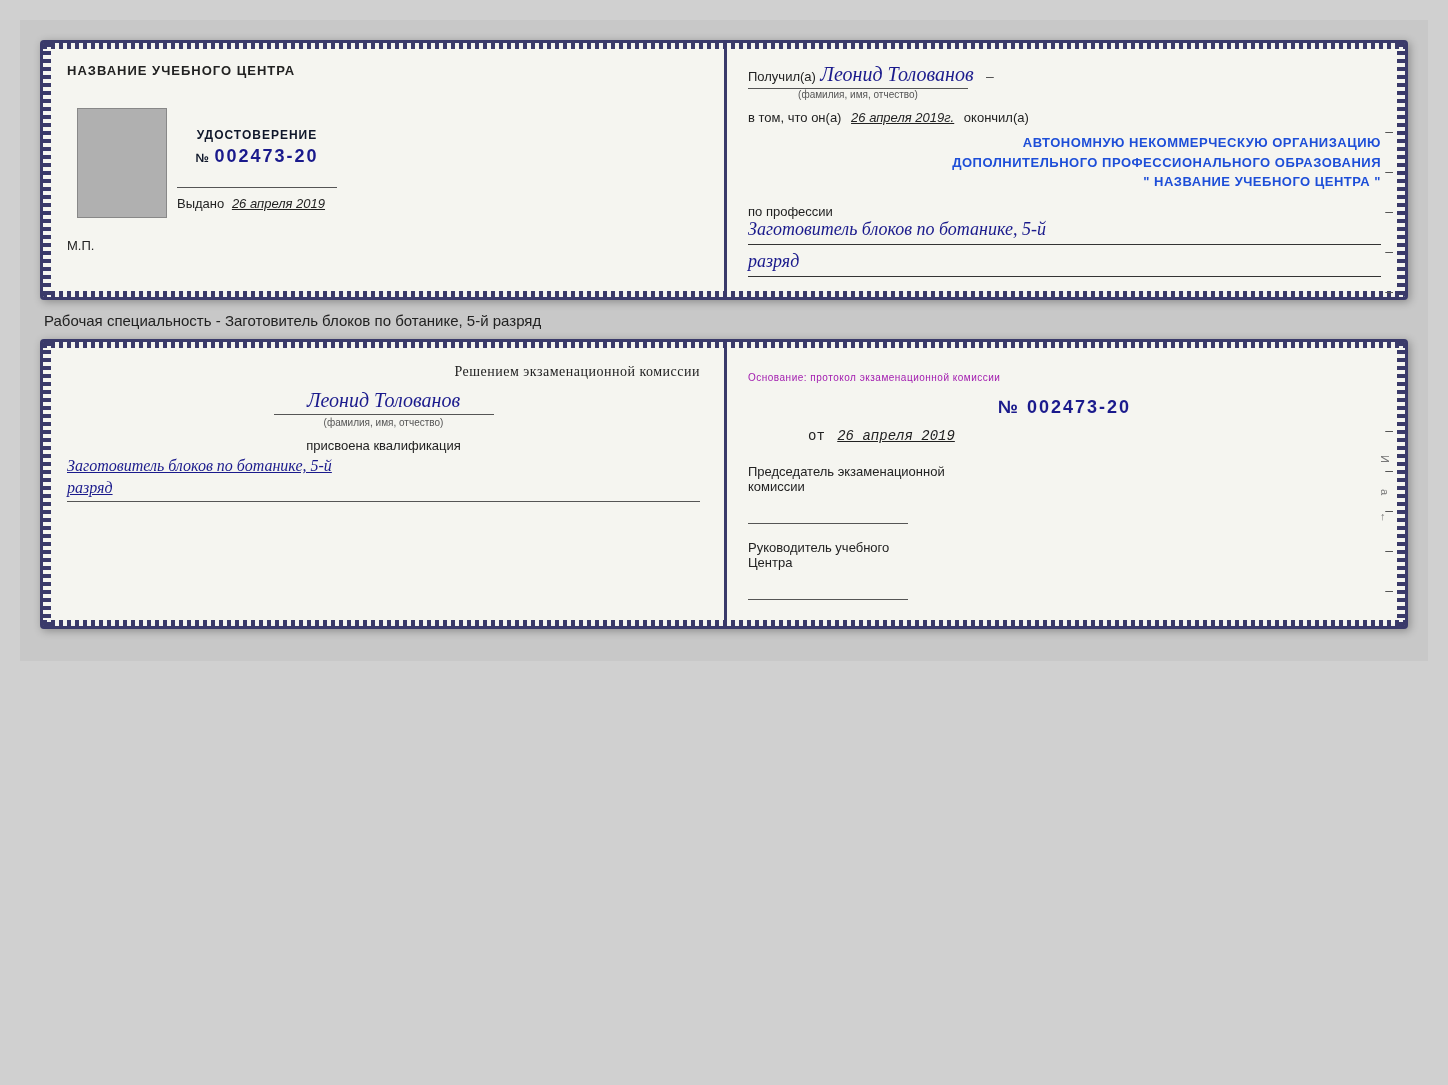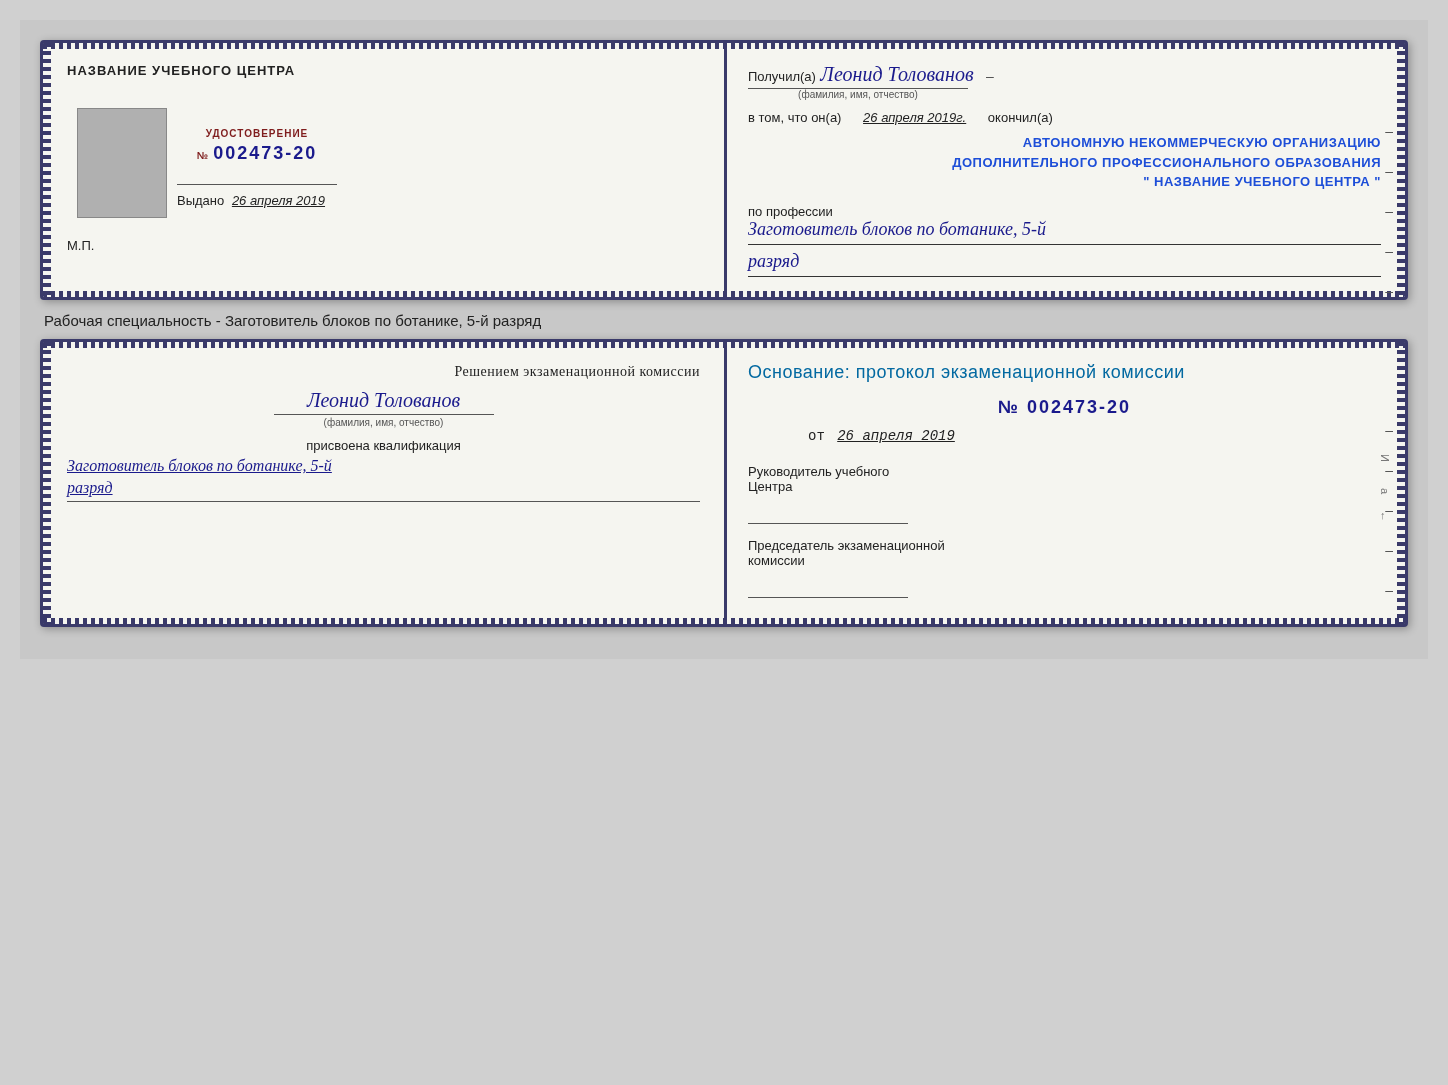--- a/index.html
+++ b/index.html
@@ -113,25 +113,25 @@
       margin-bottom: 20px;
       text-transform: uppercase;
     }
 
     .cert-number-block {
       text-align: center;
       margin: 30px 0 20px 0;
     }
 
     .cert-label {
-      font-size: 10px;
+      font-size: 12px;
       font-weight: bold;
       letter-spacing: 1px;
       text-transform: uppercase;
-      color: #7f1d1d;
+      color: #0f172a;
     }
 
     .cert-number {
       font-size: 18px;
       font-weight: bold;
       color: #1a1a8c;
       letter-spacing: 2px;
     }
 
     .photo-placeholder {
@@ -327,24 +327,25 @@
       display: block;
     }
 
     .stamp-italic {
       font-style: italic;
       text-decoration: underline;
     }
 
     
     .basis-title {
-      font-size: 18px;
-      color: #0369a1;
+      font-size: 10px;
+      color: #a21caf;
       letter-spacing: 0.5px;
       margin-bottom: 14px;
+      margin-top: 10px;
     }
 
     .protocol-number {
       font-size: 18px;
       font-weight: bold;
       color: #1a1a8c;
       letter-spacing: 2px;
       text-align: center;
       display: block;
       margin: 10px 0;
@@ -423,21 +424,21 @@
     <div class="right-panel right-panel-relative">
       <div style="margin-bottom:6px;">
         <span class="recipient-line">Получил(а)</span>
         <span class="recipient-name">Леонид Толованов</span>
         <span style="font-size:14px;color:#555;margin-left:8px;">–</span>
         <span class="recipient-subtext">(фамилия, имя, отчество)</span>
       </div>
 
       <div class="verified-line">
         <span>в том, что он(а)</span>
-        <span class="date-underlined" style="font-style:italic;text-decoration:underline;margin:0 18px;">26 апреля 2019г.</span>
+        <span class="date-underlined" style="font-style:italic;text-decoration:underline;margin:0 6px;">26 апреля 2019г.</span>
         <span>окончил(а)</span>
       </div>
 
       <div class="org-block">
         <div>АВТОНОМНУЮ НЕКОММЕРЧЕСКУЮ ОРГАНИЗАЦИЮ</div>
         <div>ДОПОЛНИТЕЛЬНОГО ПРОФЕССИОНАЛЬНОГО ОБРАЗОВАНИЯ</div>
         <div>"  НАЗВАНИЕ УЧЕБНОГО ЦЕНТРА  "</div>
       </div>
 
       <div class="profession-label">по профессии</div>
@@ -478,29 +479,29 @@
       <span class="protocol-number">
         <span>№</span>
         <span>002473-20</span>
       </span>
 
       <div class="date-line" style="margin-left:60px;">
         <span>от</span>
         <span class="date-underlined" style="margin-left:4px;">26 апреля 2019</span>
       </div>
 
+      <div class="signature-block">
+        <div>Председатель экзаменационной</div>
+        <div>комиссии</div>
+        <div class="signature-line"></div>
+      </div>
+
       <div class="signature-block" style="margin-top:16px;">
         <div>Руководитель учебного</div>
         <div>Центра</div>
-        <div class="signature-line"></div>
-      </div>
-
-      <div class="signature-block">
-        <div>Председатель экзаменационной</div>
-        <div>комиссии</div>
         <div class="signature-line"></div>
       </div>
 
       <div class="dash-right" style="top:80px;">–</div>
       <div class="dash-right" style="top:120px;">–</div>
       <div class="dash-right" style="top:160px;">–</div>
       <div class="dash-right" style="top:200px;">–</div>
       <div class="dash-right" style="top:240px;">–</div>
       <div class="dash-right" style="top:280px;">–</div>
 

